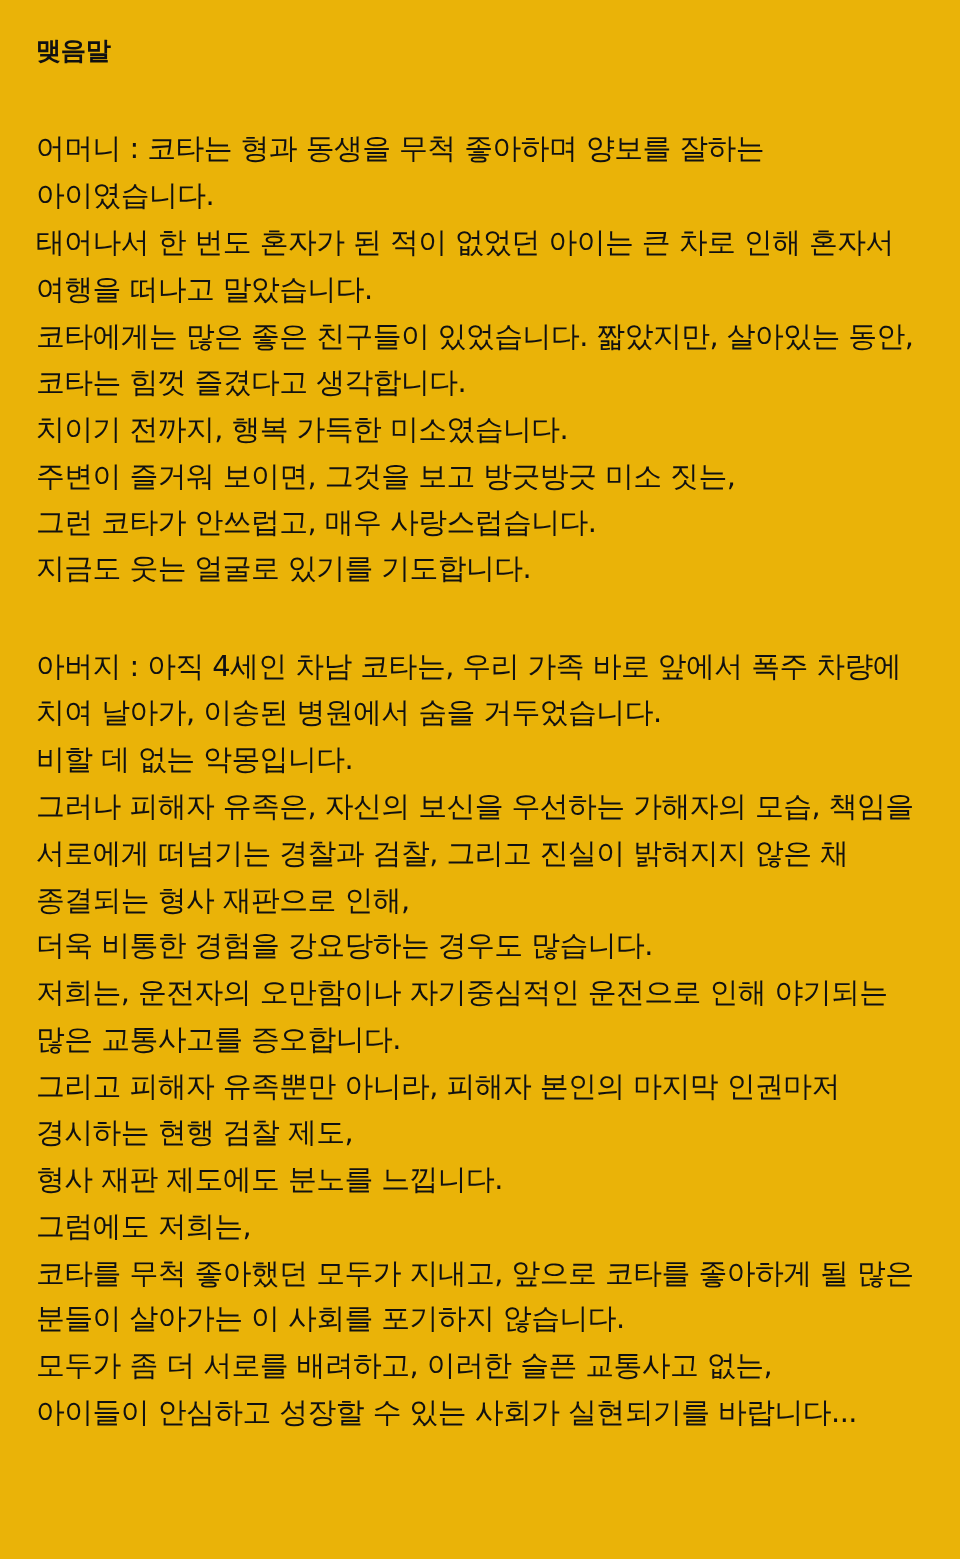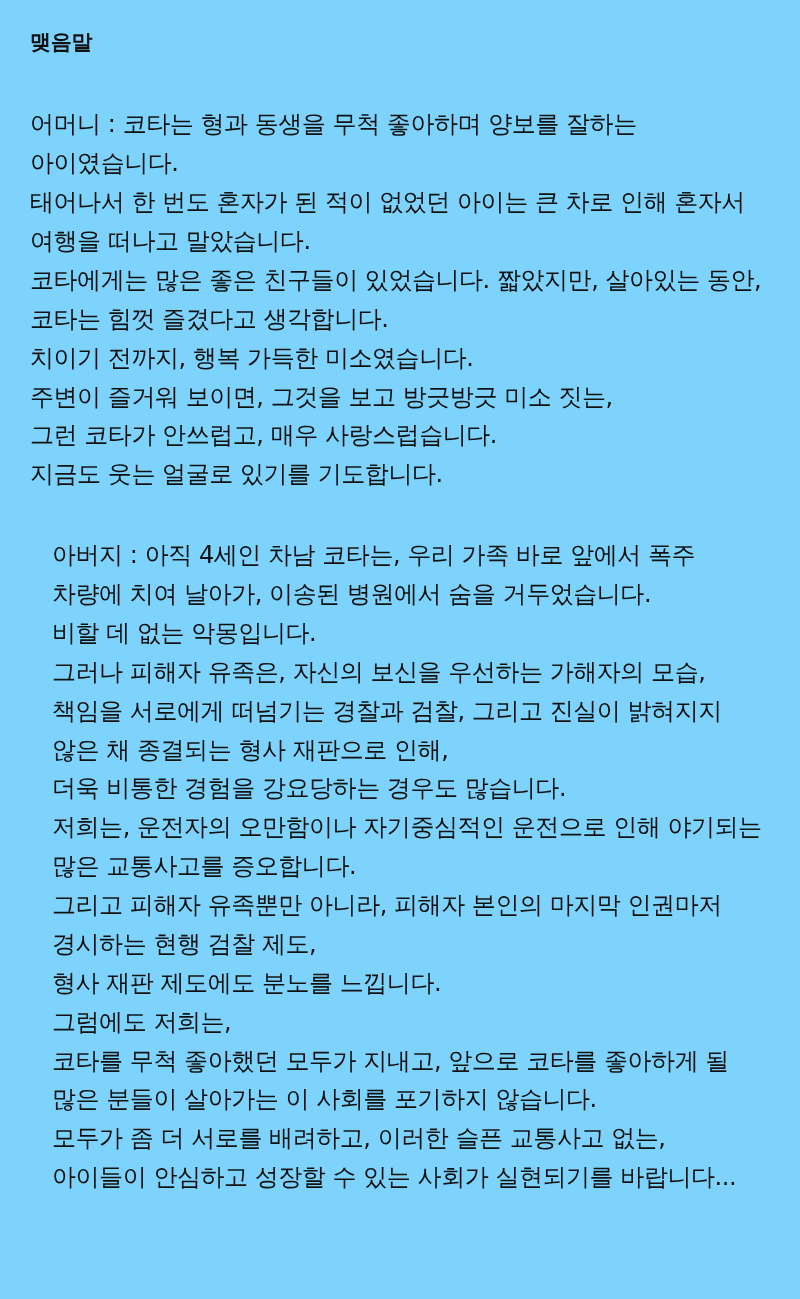--- a/index.html
+++ b/index.html
@@ -12,36 +12,35 @@
     min-height: 1299px;
     font-family: "DejaVu Sans", "Liberation Sans", sans-serif;
     color: #111111;
     -webkit-font-smoothing: antialiased;
   }
   .page {
     width: 800px;
     min-height: 1299px;
     box-sizing: border-box;
     padding: 28px 30px 20px 30px;
-    background: #7dd3fc;
+    background: #eab308;
   }
   .doc-title {
     font-size: 21px;
     line-height: 1.4;
     font-weight: 700;
     color: #111111;
     margin: 0 0 48px 0;
     letter-spacing: -0.3px;
   }
   .section {
     margin: 0 0 42px 0;
   }
   .section:last-child {
     margin-bottom: 0;
-    margin-left: 22px;
   }
   .para {
     font-size: 24px;
     line-height: 1.62;
     color: #111111;
     margin: 0;
     letter-spacing: -0.45px;
     word-break: keep-all;
     white-space: pre-wrap;
   }

